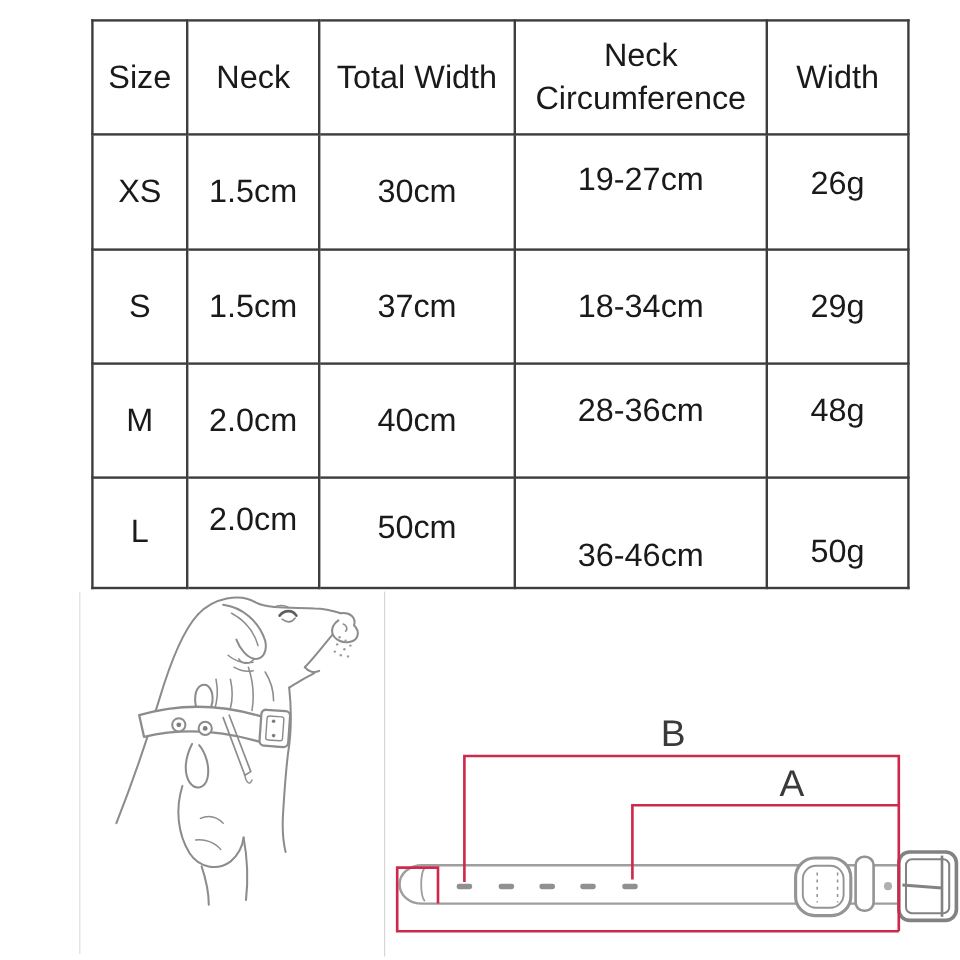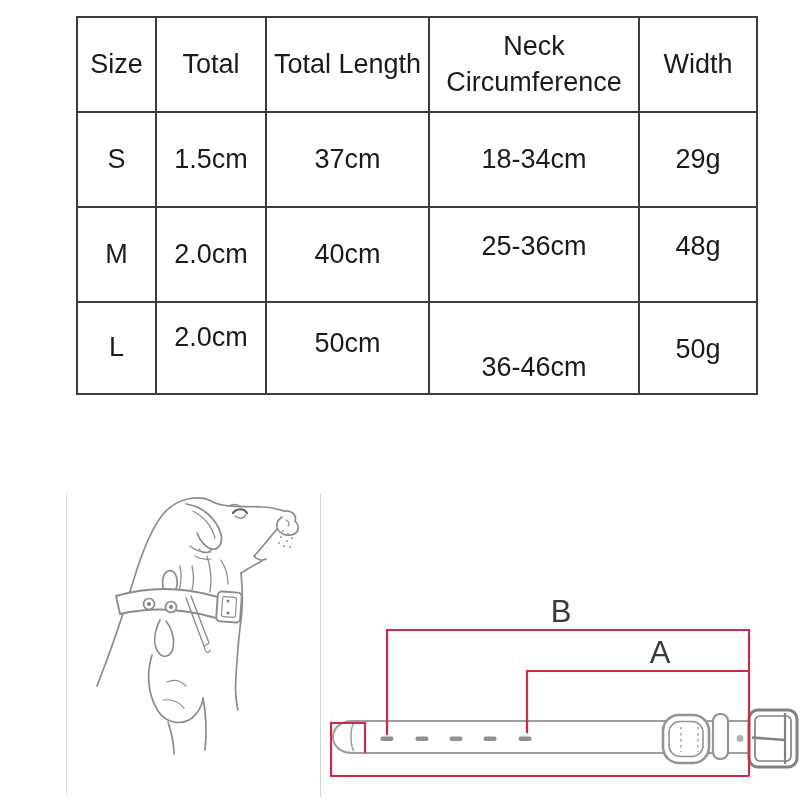--- a/index.html
+++ b/index.html
@@ -17,21 +17,21 @@
     font-weight:400;font-size:27px;line-height:1.3;padding:0;color:#1a1a1a;
   }
   .r-head{height:95px}
   .r-xs{height:96px}
   .r-s{height:95px}
   .r-m{height:95px}
   .r-l{height:92px}
   .cellspan{display:inline-block;position:relative;}
   .neck-head .cellspan{text-align:center;}
   .u4{top:-4px}.u6{top:-6px}.u8{top:-8px}.u10{top:-10px}
-  .d4{top:20px}.d6{top:2px}
+  .d4{top:20px}.d6{top:16px}
   
   .sketch{position:absolute;}
   svg text{font-family:"Liberation Sans",sans-serif;}
   .faint-line{position:absolute;width:1px;background:rgba(0,0,0,0.13);}
 </style>
 </head>
 <body>
 
 <div class="canvas">
 
@@ -39,37 +39,44 @@
     <colgroup>
       <col style="width:79px">
         <col style="width:110px">
         <col style="width:163px">
       <col style="width:210px">
         <col style="width:118px">
     </colgroup>
     <tbody>
         <tr class="r-head">
       <th><span class="cellspan">Size</span></th>
-      <th><span class="cellspan">Total</span></th>
-      <th><span class="cellspan">Total Length</span></th>
+      <th><span class="cellspan">Neck</span></th>
+      <th><span class="cellspan">Total Width</span></th>
       <th class="neck-head"><span class="cellspan">Neck Circumference</span></th>
       <th><span class="cellspan">Width</span></th>
+    </tr>
+    <tr class="r-xs">
+      <td><span class="cellspan">XS</span></td>
+      <td><span class="cellspan">1.5cm</span></td>
+      <td><span class="cellspan">30cm</span></td>
+      <td><span class="cellspan u10">19-27cm</span></td>
+      <td><span class="cellspan u6">26g</span></td>
     </tr>
     <tr class="r-s">
       <td><span class="cellspan">S</span></td>
       <td><span class="cellspan">1.5cm</span></td>
       <td><span class="cellspan">37cm</span></td>
       <td><span class="cellspan">18-34cm</span></td>
       <td><span class="cellspan">29g</span></td>
     </tr>
     <tr class="r-m">
       <td><span class="cellspan">M</span></td>
       <td><span class="cellspan">2.0cm</span></td>
       <td><span class="cellspan">40cm</span></td>
-      <td><span class="cellspan u8">25-36cm</span></td>
+      <td><span class="cellspan u8">28-36cm</span></td>
       <td><span class="cellspan u8">48g</span></td>
     </tr>
     <tr class="r-l">
       <td><span class="cellspan">L</span></td>
       <td><span class="cellspan u10">2.0cm</span></td>
       <td><span class="cellspan u4">50cm</span></td>
       <td><span class="cellspan d4">36-46cm</span></td>
       <td><span class="cellspan d6">50g</span></td>
     </tr>
   </tbody>

